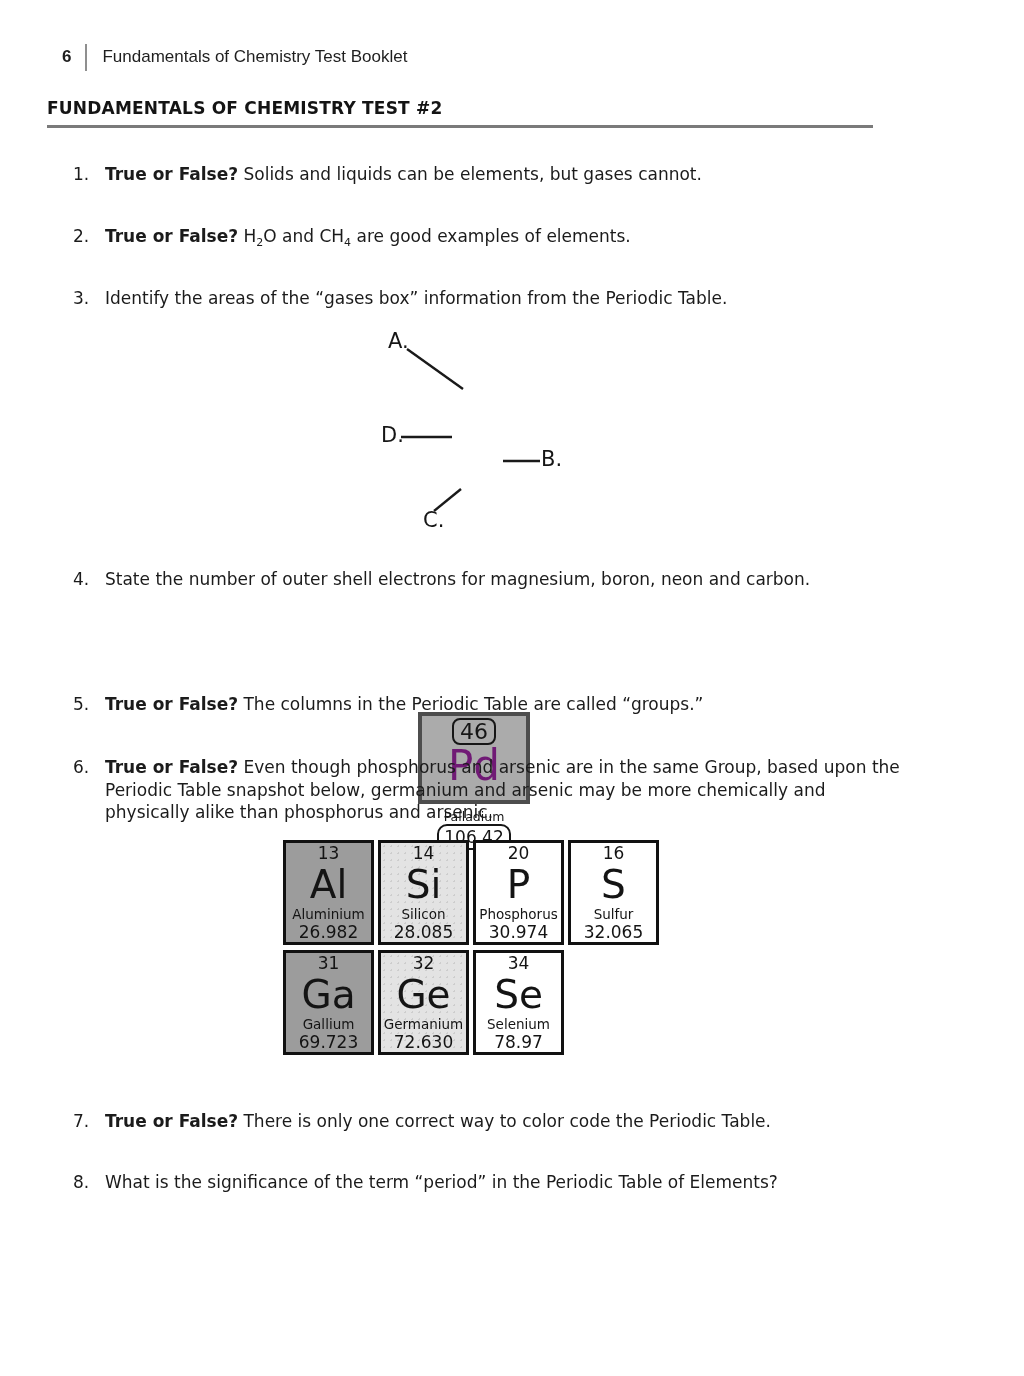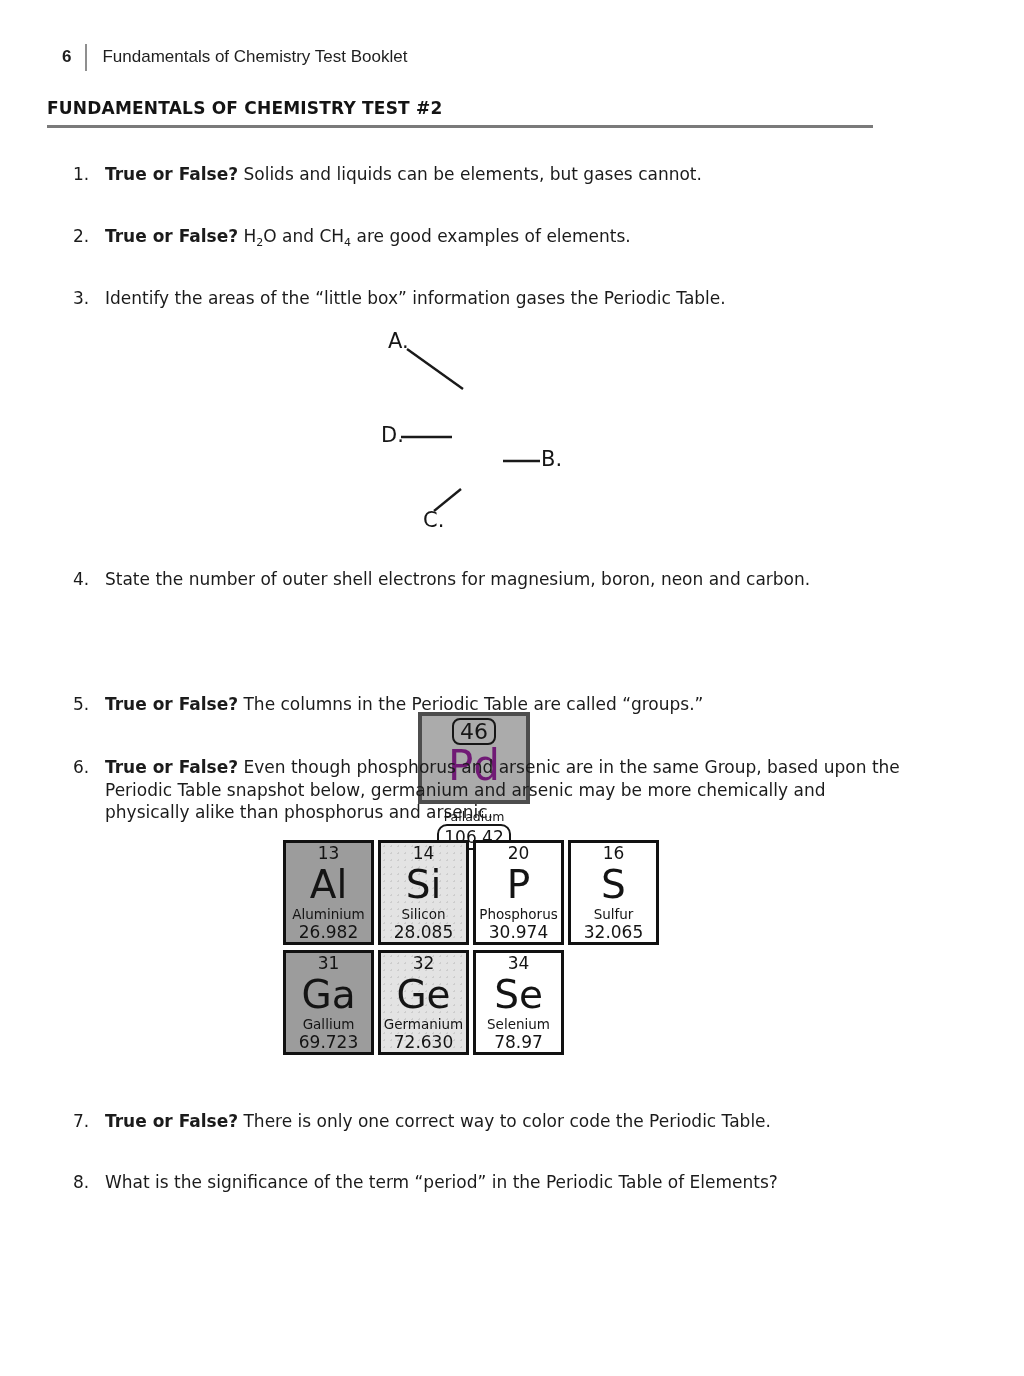--- a/index.html
+++ b/index.html
@@ -126,21 +126,21 @@
 <div class="q q1">
   <span class="qnum">1.</span>
   <span class="qtext"><b>True or False?</b><span> Solids and liquids can be elements, but gases cannot.</span></span>
 </div>
 <div class="q q2">
   <span class="qnum">2.</span>
   <span class="qtext"><b>True or False?</b><span> H</span><sub>2</sub><span>O and CH</span><sub>4</sub><span> are good examples of elements.</span></span>
 </div>
 <div class="q q3">
   <span class="qnum">3.</span>
-  <span class="qtext"><span>Identify the areas of the “little box” information gases the Periodic Table.</span></span>
+  <span class="qtext"><span>Identify the areas of the “gases box” information from the Periodic Table.</span></span>
 </div>
 
 <div class="diagram">
   <svg width="1024" height="215" viewBox="0 0 1024 215">
     <line x1="407" y1="19" x2="463" y2="59"></line>
     <line x1="401" y1="107" x2="452" y2="107"></line>
     <line x1="503" y1="131" x2="540" y2="131"></line>
     <line x1="434" y1="181" x2="461" y2="159"></line>
   </svg>
 

